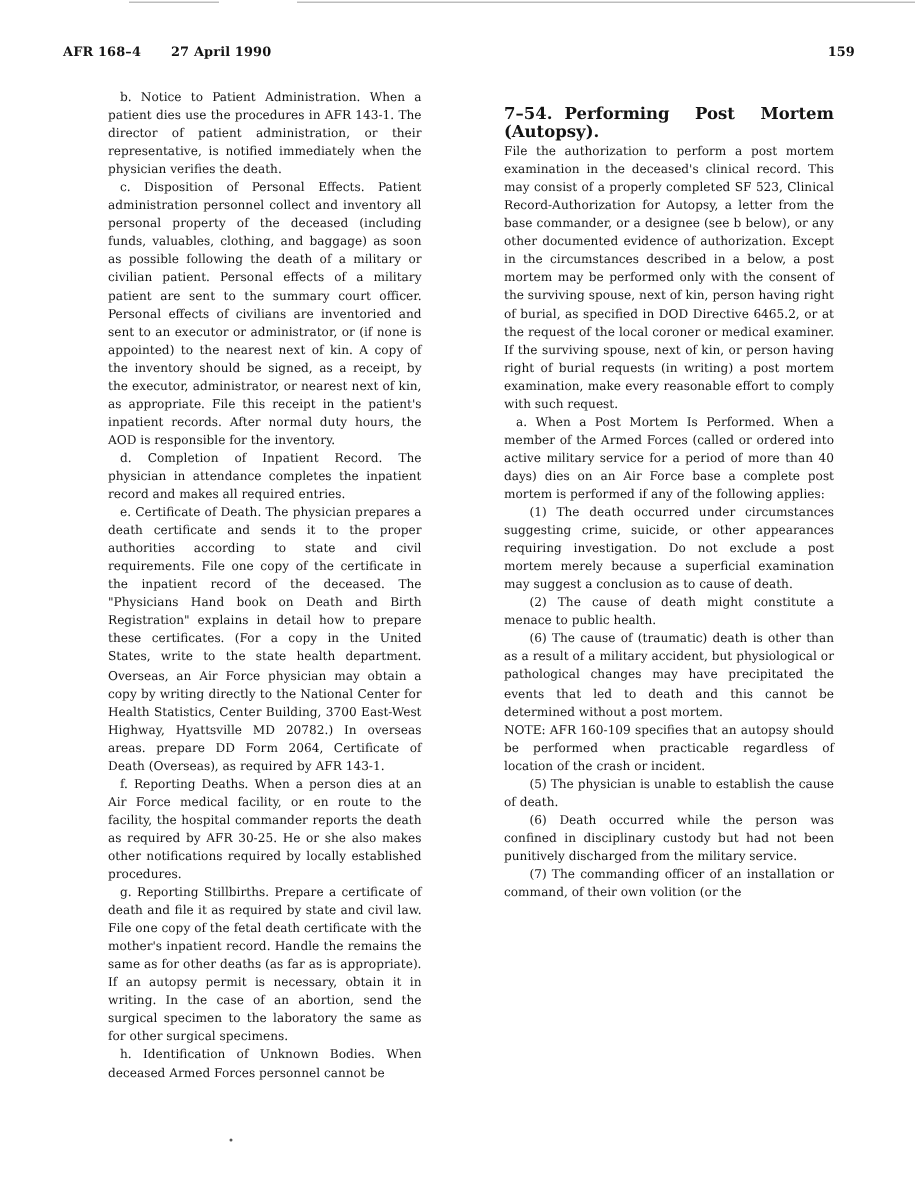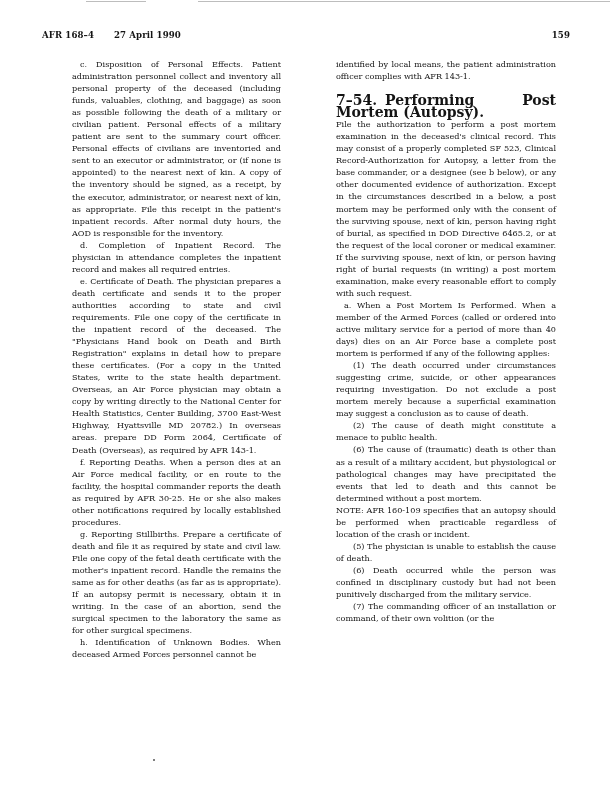--- a/index.html
+++ b/index.html
@@ -12,47 +12,47 @@
   .header .date { position: absolute; left: 62px; margin-left: 10px; }
   .header .pageno { position: absolute; right: 0; }
   .col { position: absolute; top: 58px; font-size: 8.1px; line-height: 12.05px;
          text-align: justify; hyphens: none; }
   .col.left { left: 72px; width: 209px; }
   .col.right { left: 336px; width: 220px; }
   .col p { margin: 0; text-indent: 8px; }
   .col p.noind { text-indent: 0; }
   .col p.sub { text-indent: 17px; }
   .col p.note { text-indent: 0; }
-  .col h3 { margin: 12px 0 0 0; font-size: 14px; font-weight: bold; line-height: 12.05px; }
+  .col h3 { margin: 12px 0 0 0; font-size: 11px; font-weight: bold; line-height: 12.05px; }
   .col h3 .num { margin-right: 8px; }
   .dot { position: absolute; left: 153px; top: 759px; width: 2px; height: 2px; background: #555; border-radius: 1px; }
 </style>
 </head>
 <body>
 
 <div class="scanline" style="left:86px;width:60px;"></div>
 <div class="scanline" style="left:198px;width:412px;"></div>
 
 <div class="header">
   <span class="pub">AFR 168–4</span>
   <span class="date">27 April 1990</span>
   <span class="pageno">159</span>
 </div>
 
 <div class="col left">
+  <p>b. Notice to Patient Administration. When a patient dies use the procedures in AFR 143-1. The director of patient administration, or their representative, is notified immediately when the physician verifies the death.</p>
   <p>c. Disposition of Personal Effects. Patient administration personnel collect and inventory all personal property of the deceased (including funds, valuables, clothing, and baggage) as soon as possible following the death of a military or civilian patient. Personal effects of a military patient are sent to the summary court officer. Personal effects of civilians are inventoried and sent to an executor or administrator, or (if none is appointed) to the nearest next of kin. A copy of the inventory should be signed, as a receipt, by the executor, administrator, or nearest next of kin, as appropriate. File this receipt in the patient's inpatient records. After normal duty hours, the AOD is responsible for the inventory.</p>
   <p>d. Completion of Inpatient Record. The physician in attendance completes the inpatient record and makes all required entries.</p>
   <p>e. Certificate of Death. The physician prepares a death certificate and sends it to the proper authorities according to state and civil requirements. File one copy of the certificate in the inpatient record of the deceased. The "Physicians Hand book on Death and Birth Registration" explains in detail how to prepare these certificates. (For a copy in the United States, write to the state health department. Overseas, an Air Force physician may obtain a copy by writing directly to the National Center for Health Statistics, Center Building, 3700 East-West Highway, Hyattsville MD 20782.) In overseas areas. prepare DD Form 2064, Certificate of Death (Overseas), as required by AFR 143-1.</p>
   <p>f. Reporting Deaths. When a person dies at an Air Force medical facility, or en route to the facility, the hospital commander reports the death as required by AFR 30-25. He or she also makes other notifications required by locally established procedures.</p>
   <p>g. Reporting Stillbirths. Prepare a certificate of death and file it as required by state and civil law. File one copy of the fetal death certificate with the mother's inpatient record. Handle the remains the same as for other deaths (as far as is appropriate). If an autopsy permit is necessary, obtain it in writing. In the case of an abortion, send the surgical specimen to the laboratory the same as for other surgical specimens.</p>
   <p>h. Identification of Unknown Bodies. When deceased Armed Forces personnel cannot be</p>
 </div>
 
 <div class="col right">
-  <p class="noind">identified by local means, the patient administration officer complies with AFR 143-1.</p>
   <h3>
     <span class="num">7–54.</span><span>Performing Post Mortem (Autopsy).</span>
   </h3>
   <p class="noind">File the authorization to perform a post mortem examination in the deceased's clinical record. This may consist of a properly completed SF 523, Clinical Record-Authorization for Autopsy, a letter from the base commander, or a designee (see b below), or any other documented evidence of authorization. Except in the circumstances described in a below, a post mortem may be performed only with the consent of the surviving spouse, next of kin, person having right of burial, as specified in DOD Directive 6465.2, or at the request of the local coroner or medical examiner. If the surviving spouse, next of kin, or person having right of burial requests (in writing) a post mortem examination, make every reasonable effort to comply with such request.</p>
   <p>a. When a Post Mortem Is Performed. When a member of the Armed Forces (called or ordered into active military service for a period of more than 40 days) dies on an Air Force base a complete post mortem is performed if any of the following applies:</p>
   <p class="sub">(1) The death occurred under circumstances suggesting crime, suicide, or other appearances requiring investigation. Do not exclude a post mortem merely because a superficial examination may suggest a conclusion as to cause of death.</p>
   <p class="sub">(2) The cause of death might constitute a menace to public health.</p>
   <p class="sub">(6) The cause of (traumatic) death is other than as a result of a military accident, but physiological or pathological changes may have precipitated the events that led to death and this cannot be determined without a post mortem.</p>
   <p class="note">NOTE:   AFR 160-109 specifies that an autopsy should be performed when practicable regardless of location of the crash or incident.</p>
   <p class="sub">(5) The physician is unable to establish the cause of death.</p>

